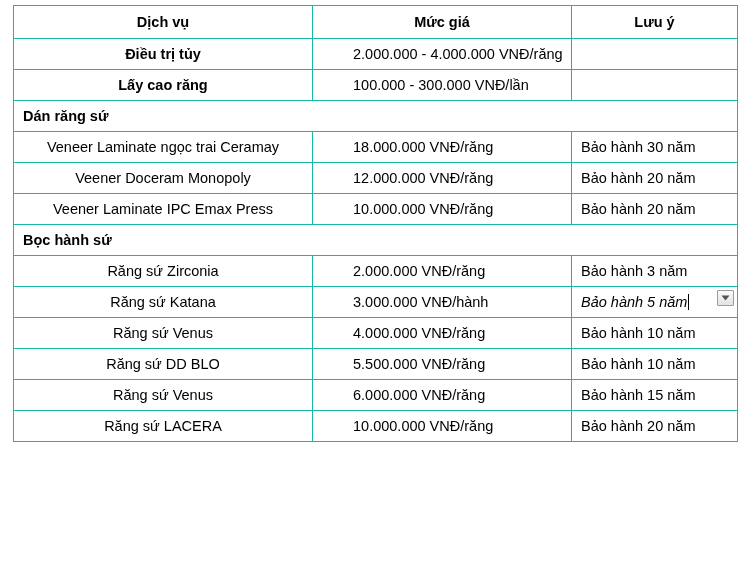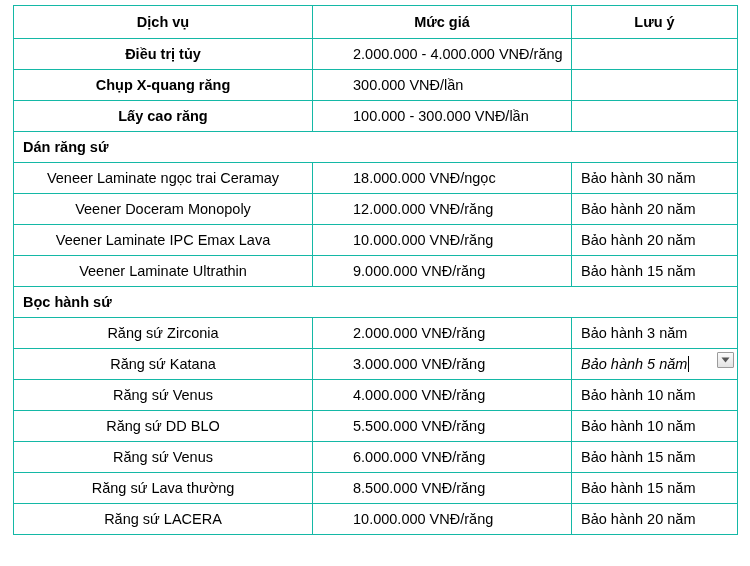--- a/index.html
+++ b/index.html
@@ -121,63 +121,53 @@
         <th>Lưu ý</th>
       </tr>
     </thead>
     <tbody id="table-body">
         <tr>
           <td class="service bold-service">Điều trị tủy</td>
           <td class="price">2.000.000 - 4.000.000 VNĐ/răng</td>
           <td class="note"></td>
         </tr>
         <tr>
-          <td class="service bold-service">Chụp X-quang răng</td>
-          <td class="price">300.000 VNĐ/lần</td>
-          <td class="note"></td>
-        </tr>
-        <tr>
           <td class="service bold-service">Lấy cao răng</td>
           <td class="price">100.000 - 300.000 VNĐ/lần</td>
           <td class="note"></td>
         </tr>
         <tr class="section-row">
           <td colspan="3">Dán răng sứ</td>
         </tr>
         <tr>
           <td class="service">Veneer Laminate ngọc trai Ceramay</td>
-          <td class="price">18.000.000 VNĐ/ngọc</td>
+          <td class="price">18.000.000 VNĐ/răng</td>
           <td class="note">Bảo hành 30 năm</td>
         </tr>
         <tr>
           <td class="service">Veener Doceram Monopoly</td>
           <td class="price">12.000.000 VNĐ/răng</td>
           <td class="note">Bảo hành 20 năm</td>
         </tr>
         <tr>
-          <td class="service">Veener Laminate IPC Emax Lava</td>
+          <td class="service">Veener Laminate IPC Emax Press</td>
           <td class="price">10.000.000 VNĐ/răng</td>
           <td class="note">Bảo hành 20 năm</td>
-        </tr>
-        <tr>
-          <td class="service">Veener Laminate Ultrathin</td>
-          <td class="price">9.000.000 VNĐ/răng</td>
-          <td class="note">Bảo hành 15 năm</td>
         </tr>
         <tr class="section-row">
           <td colspan="3">Bọc hành sứ</td>
         </tr>
         <tr>
           <td class="service">Răng sứ Zirconia</td>
           <td class="price">2.000.000 VNĐ/răng</td>
           <td class="note">Bảo hành 3 năm</td>
         </tr>
         <tr>
           <td class="service">Răng sứ Katana</td>
-          <td class="price">3.000.000 VNĐ/răng</td>
+          <td class="price">3.000.000 VNĐ/hành</td>
           <td class="note active-cell"><span class="cell-text">Bảo hành 5 năm</span><span class="caret"></span><span class="dropdown-btn">
               <svg width="9" height="6" viewBox="0 0 9 6" aria-hidden="true">
                 <path d="M0.5 0.5 H8.5 L4.5 5.5 Z" fill="#555"></path>
               </svg>
             </span></td>
         </tr>
         <tr>
           <td class="service">Răng sứ Venus</td>
           <td class="price">4.000.000 VNĐ/răng</td>
           <td class="note">Bảo hành 10 năm</td>
@@ -186,24 +176,19 @@
           <td class="service">Răng sứ DD BLO</td>
           <td class="price">5.500.000 VNĐ/răng</td>
           <td class="note">Bảo hành 10 năm</td>
         </tr>
         <tr>
           <td class="service">Răng sứ Venus</td>
           <td class="price">6.000.000 VNĐ/răng</td>
           <td class="note">Bảo hành 15 năm</td>
         </tr>
         <tr>
-          <td class="service">Răng sứ Lava thường</td>
-          <td class="price">8.500.000 VNĐ/răng</td>
-          <td class="note">Bảo hành 15 năm</td>
-        </tr>
-        <tr>
           <td class="service">Răng sứ LACERA</td>
           <td class="price">10.000.000 VNĐ/răng</td>
           <td class="note">Bảo hành 20 năm</td>
         </tr>
       </tbody>
   </table>
 </div>
 
 </body></html>

